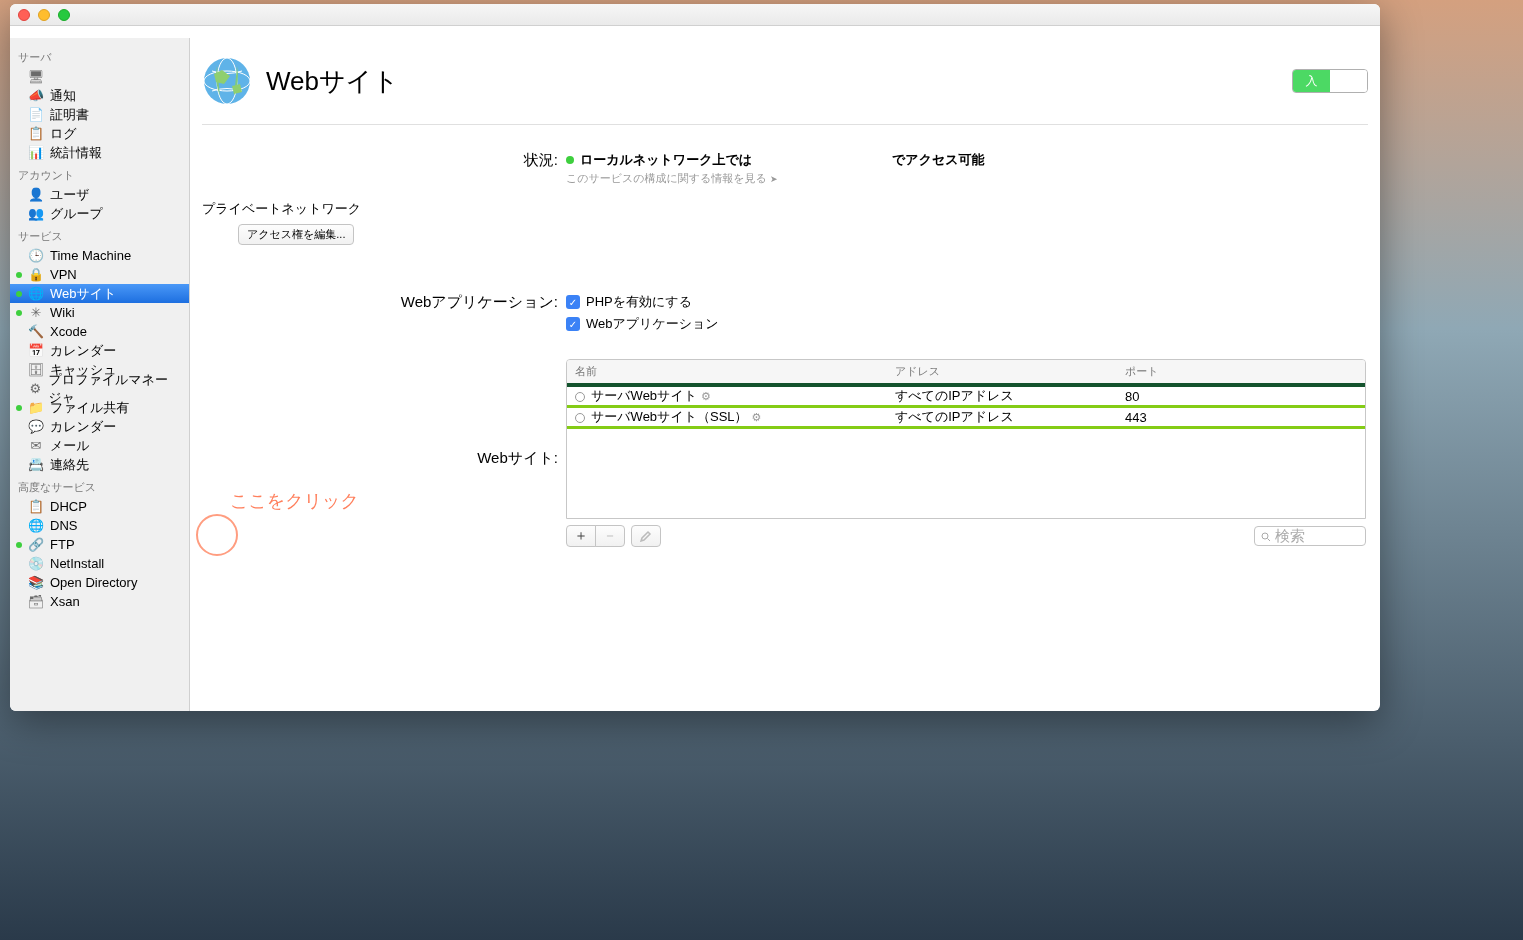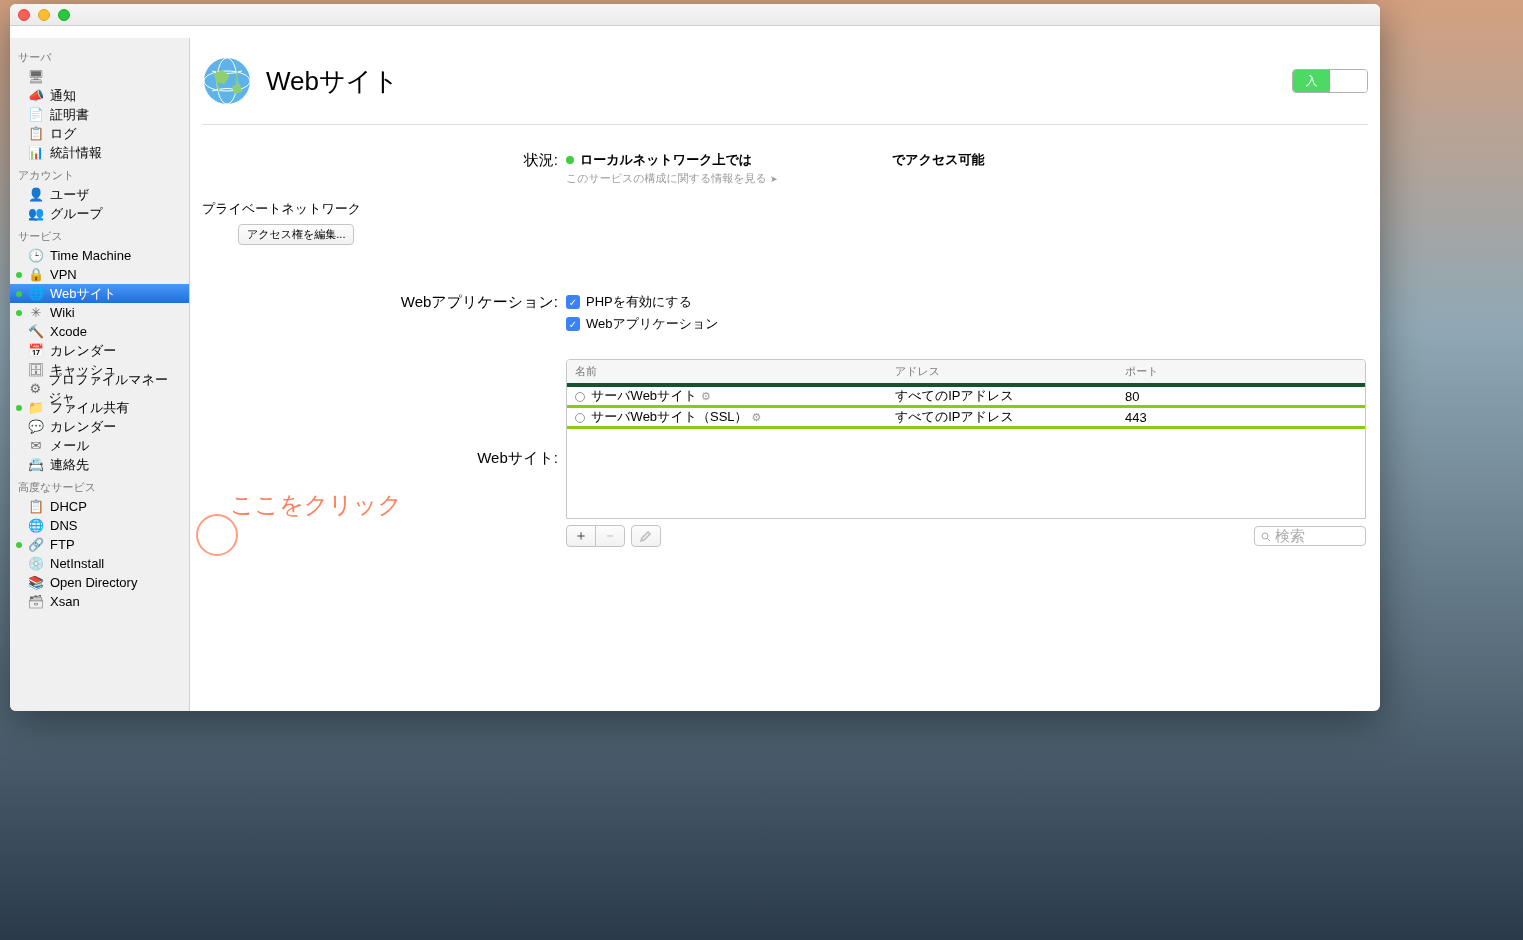--- a/index.html
+++ b/index.html
@@ -178,21 +178,21 @@
   margin-left:auto;
   width:112px; height:20px;
   border:1px solid #c4c4c4;
   border-radius:4px;
   display:flex; align-items:center; padding:0 6px; gap:4px;
   color:#aaa; font-size:15px;
 }
 .annot {
   position:absolute;
   color:#ff7f5c;
-  font-size:24px;
+  font-size:18px;
   font-weight:400;
   pointer-events:none;
 }
 .annot-circle {
   position:absolute;
   width:42px; height:42px;
   border:2px solid #ff9d80;
   border-radius:50%;
   pointer-events:none;
 }

